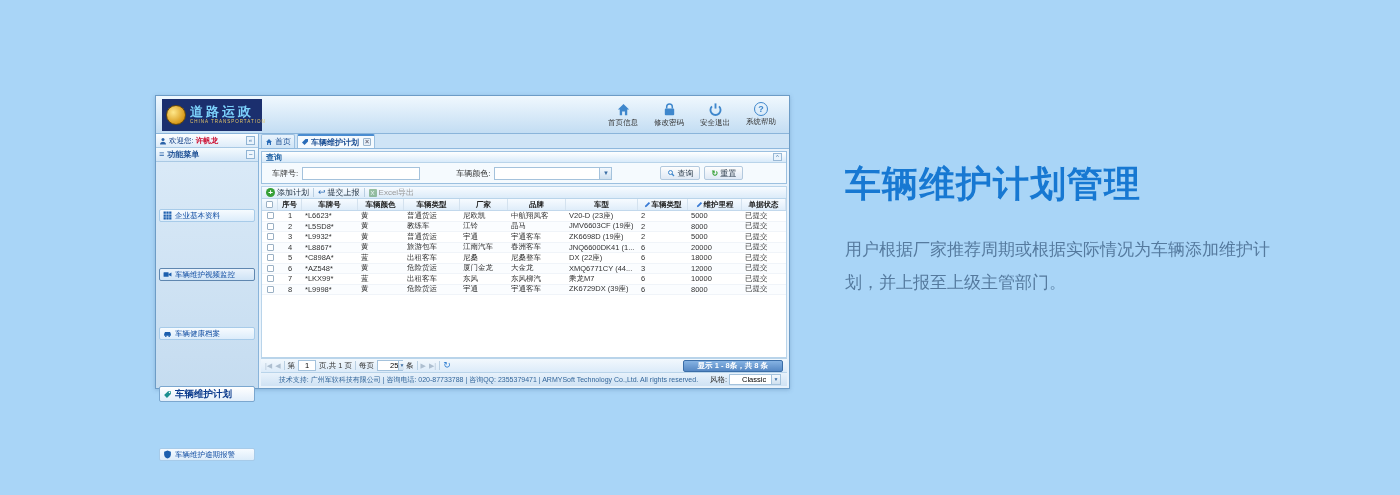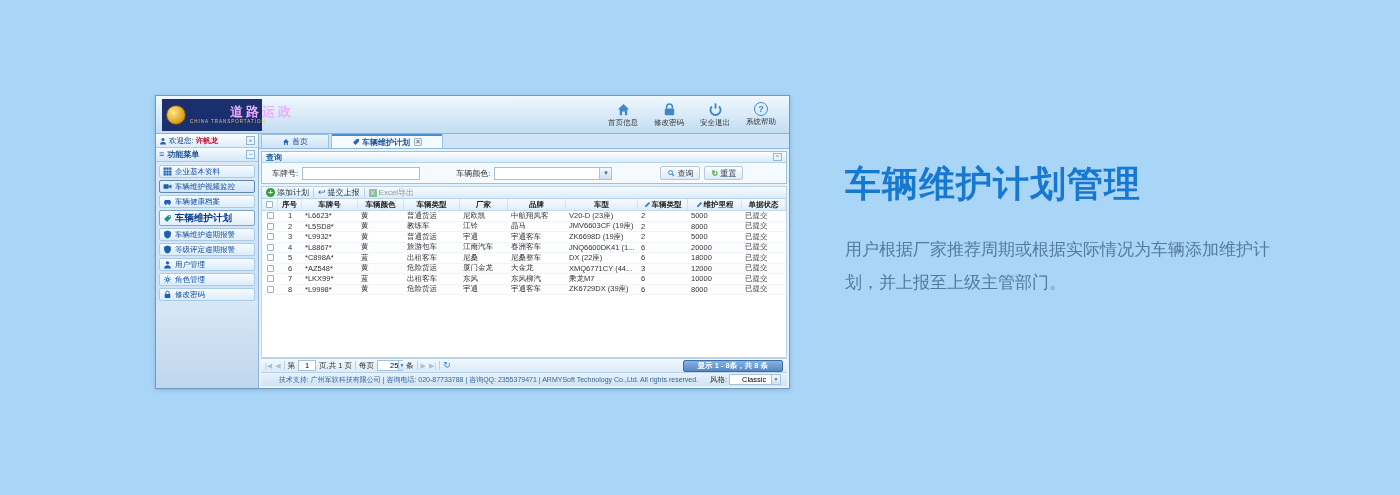--- a/index.html
+++ b/index.html
@@ -10,21 +10,21 @@
   .window { position:absolute; left:155px; top:95px; width:635px; height:294px;
             background:#fff; border:1px solid #6d9cc6; box-shadow:0 1px 4px rgba(40,80,130,.25);
             display:flex; flex-direction:column; }
   .win-header { height:38px; background:linear-gradient(#f0f8fe,#c3ddf3);
                 border-bottom:1px solid #8ab4da; display:flex; align-items:center; padding:0 6px; flex:none; }
   .logo-box { width:100px; height:32px; background:#1b2f6e; display:flex; align-items:center; padding:0 4px; flex:none; }
   .logo-badge { width:20px; height:20px; border-radius:50%;
                 background:radial-gradient(circle at 35% 35%, #ffe88a, #d99a1b 70%, #8a5d07);
                 border:1px solid #6b4a05; flex:none; }
   .logo-text { margin-left:4px; line-height:1; }
-  .logo-cn { color:#f0abfc; font-weight:bold; font-size:13px; letter-spacing:3px; white-space:nowrap;margin-left:40px; }
+  .logo-cn { color:#7dd3fc; font-weight:bold; font-size:13px; letter-spacing:3px; white-space:nowrap; }
   .logo-en { color:#e8c766; font-size:4.5px; letter-spacing:1px; margin-top:2px; white-space:nowrap; }
   .app-title { margin-left:6px; color:#16367c; font-weight:bold; font-size:16px; white-space:nowrap; }
   .app-subtitle { color:#16367c; font-weight:bold; font-size:9px; vertical-align:bottom; }
   .header-actions { margin-left:auto; display:flex; gap:10px; padding-right:4px; }
   .h-action { display:flex; flex-direction:column; align-items:center; width:36px; cursor:pointer; }
   .h-action svg { width:15px; height:15px; }
   .h-action .qmark { width:14px; height:14px; border-radius:50%; border:1.5px solid #3f87cc; color:#3f87cc;
                      font-size:9px; font-weight:bold; display:flex; align-items:center; justify-content:center; }
   .h-action-label { font-size:7.5px; color:#333; margin-top:1px; white-space:nowrap; }
   .icon-blue { fill:#3f87cc; color:#3f87cc; }
@@ -42,34 +42,34 @@
   .collapse-btn { margin-left:auto; width:9px; height:9px; border:1px solid #90b4d4; background:#e9f3fc;
                   color:#4a7bab; font-size:6px; line-height:7px; text-align:center; cursor:pointer; }
   .menu-title-bar { height:14px; background:linear-gradient(#f4fafe,#d4e7f7); border-bottom:1px solid #a9c9e4;
                     display:flex; align-items:center; padding:0 3px; flex:none; }
   .menu-title-icon { color:#2a62a8; font-size:9px; line-height:1; }
   .menu-title { font-size:8px; font-weight:bold; color:#1c4f94; margin-left:3px; }
   .menu-min { margin-left:auto; width:9px; height:9px; border:1px solid #90b4d4; background:#eef6fd;
               color:#4a7bab; font-size:7px; line-height:7px; text-align:center; cursor:pointer; }
   .menu-list { padding:3px 3px 0 3px; display:flex; flex-direction:column; gap:2px; }
   .menu-item { height:13px; display:flex; align-items:center; padding:0 3px;
-               background:linear-gradient(#f6fbff,#dcecfa); border:1px solid #a7cbe9; border-radius:2px; cursor:pointer; }
+               background:linear-gradient(#f6fbff,#dcecfa); border:1px solid #a7cbe9; border-radius:2px; cursor:pointer;margin-top:44px; }
   .menu-item svg { width:9px; height:9px; flex:none; fill:#1c5fae; }
   .menu-item-label { font-size:7.5px; color:#0d4aa0; margin-left:3px; white-space:nowrap; overflow:hidden; }
   .menu-item.outlined { border-color:#5f87b0; background:linear-gradient(#eaf3fc,#cfe3f6); }
   .menu-item.selected { height:16px; border-color:#7ba7cf; background:linear-gradient(#ffffff,#e2eefa); }
   .menu-item.selected .menu-item-label { font-size:9.5px; font-weight:bold; color:#0a3a8c; }
   .menu-item.selected svg { fill:#1b8f8f; }
   .sidebar-fill { flex:1; background:linear-gradient(#d7e7f6,#bfd6ec); }
 
   
   .main { flex:1; display:flex; flex-direction:column; min-width:0; background:#e8f2fb; }
   .tabbar { height:15px; background:#cfe4f6; border-bottom:1px solid #8fb8dd; display:flex; align-items:flex-end;
             padding:1px 2px 0 2px; flex:none; }
-  .tab { display:flex; align-items:center; height:14px; padding:0 20px; font-size:8px; color:#1c4f94;
+  .tab { display:flex; align-items:center; height:14px; padding:0 3px; font-size:8px; color:#1c4f94;
          border:1px solid #9cc0e0; border-bottom:none; border-radius:2px 2px 0 0; margin-right:2px;
          background:linear-gradient(#eaf4fd,#cfe4f6); cursor:pointer; }
   .tab svg { width:8px; height:8px; fill:#2a6cb8; margin-right:2px; }
   .tab.active { background:#f5fafe; border-top:2px solid #4a8cd0; font-weight:bold; }
   .tab-close { margin-left:4px; width:8px; height:8px; border:1px solid #9ab4cc; border-radius:1px; background:#e7eff8;
                color:#667; font-size:7px; line-height:6px; text-align:center; cursor:pointer; }
 
   .content { flex:1; display:flex; flex-direction:column; padding:2px; min-height:0; }
 
   .query-panel { border:1px solid #9cc0e0; background:#f5fafe; flex:none; }

